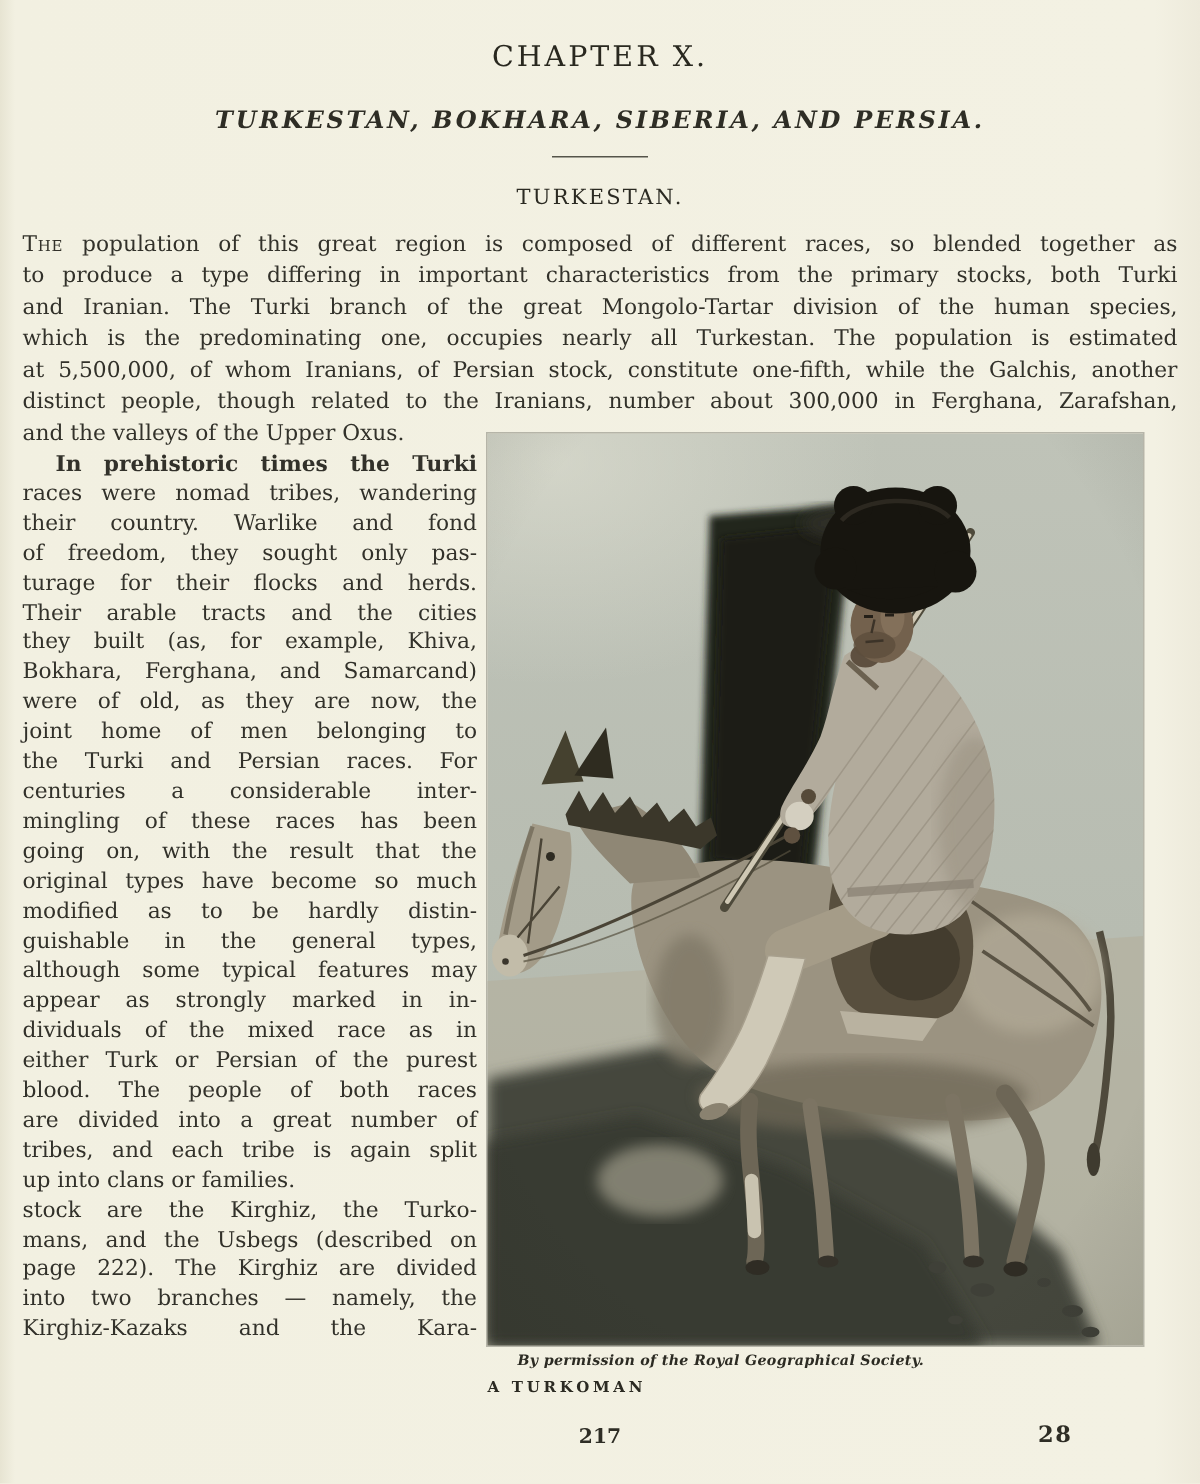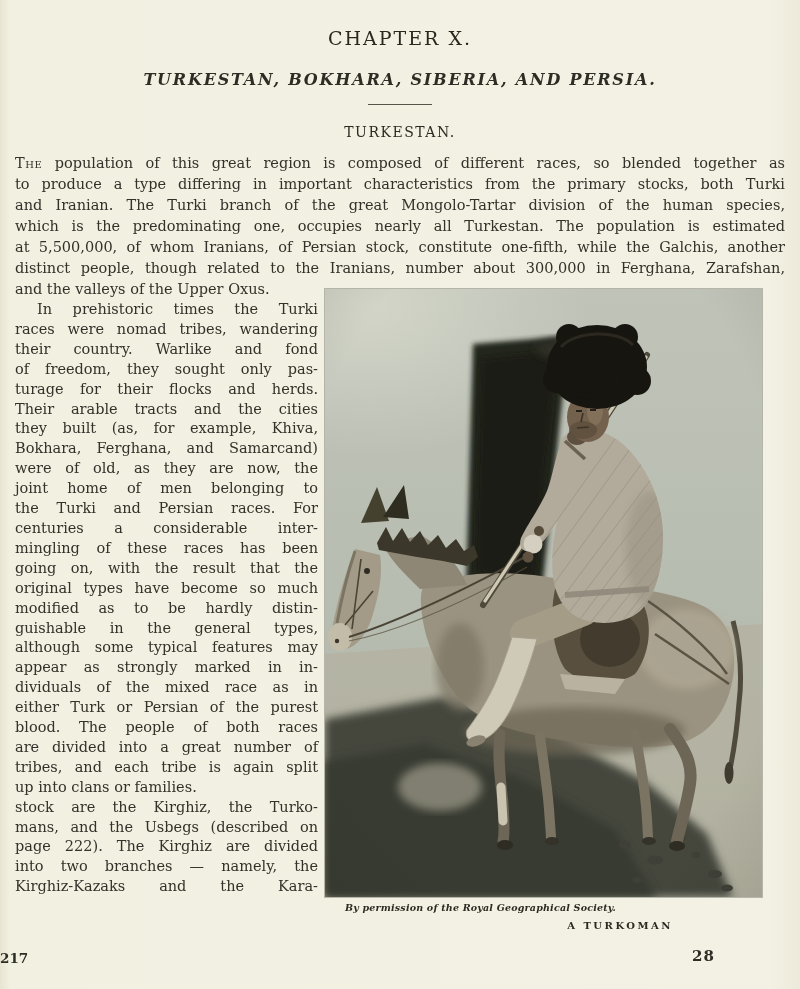--- a/index.html
+++ b/index.html
@@ -13,32 +13,32 @@
     background:linear-gradient(90deg,#e7e4d2 0px,#f2f0e1 10px,#f3f1e3 770px,#edeadb 800px);}
   header{padding-top:27px;text-align:center;}
   .chapter{font-size:19px;font-weight:500;letter-spacing:2px;margin:0;color:#29281f;}
   .subtitle{font-size:16px;font-style:italic;font-weight:600;letter-spacing:1.8px;margin:21px 0 0 0;color:#2e2d25;}
   .rule{width:64px;border:0;border-top:1.5px solid #55544a;margin:15px auto 0 auto;}
   .section{font-size:14px;font-weight:500;letter-spacing:1.5px;margin:19px 0 0 0;color:#2b2a22;}
   .intro{margin:13px 15px 0 15px;font-size:14.5px;}
   .intro .tline{line-height:21px;}
   .tline{text-align:justify;text-align-last:justify;white-space:normal;}
   .tline.last{text-align-last:left;}
-  .tline.indent{padding-left:22px;}
+  .tline.indent{padding-left:22px;font-weight:bold;}
   .lead{font-variant:small-caps;letter-spacing:0.5px;}
   .columns{display:flex;margin:0 13px 0 15px;align-items:flex-start;}
   .leftcol{width:303px;font-size:14.5px;flex:none;margin-right:7px;}
   .leftcol .tline{line-height:19.9px;}
   .leftcol .tail{line-height:21px;}
   .photo-block{flex:none;width:348px;margin:10px 0 0 0;padding:0;}
   .photo-frame{width:437px;height:608px;display:block;outline:1px solid rgba(70,70,60,0.35);}
   figcaption{margin:0;}
   .credit{font-size:9.5px;font-style:italic;font-weight:700;color:#2c2b23;padding-left:20px;margin-top:5px;letter-spacing:0.2px;}
-  .figtitle{font-size:10px;font-weight:700;letter-spacing:2.5px;text-align:right;margin-top:7px;color:#2b2a22;}
-  .pagenum{position:absolute;top:950px;left:0;right:0;text-align:left;font-size:13.5px;font-weight:600;color:#2e2d25;}
+  .figtitle{font-size:10px;font-weight:700;letter-spacing:2.5px;text-align:left;margin-top:7px;color:#2b2a22;}
+  .pagenum{position:absolute;top:950px;left:0;right:0;text-align:center;font-size:13.5px;font-weight:600;color:#2e2d25;}
   .signum{position:absolute;top:947px;left:692px;font-size:15px;font-weight:600;letter-spacing:1px;color:#2e2d25;}
 </style>
 </head>
 <body>
 
 <div class="page">
 
   <header>
     <h1 class="chapter">CHAPTER X.</h1>
     <h2 class="subtitle">TURKESTAN, BOKHARA, SIBERIA, AND PERSIA.</h2>

